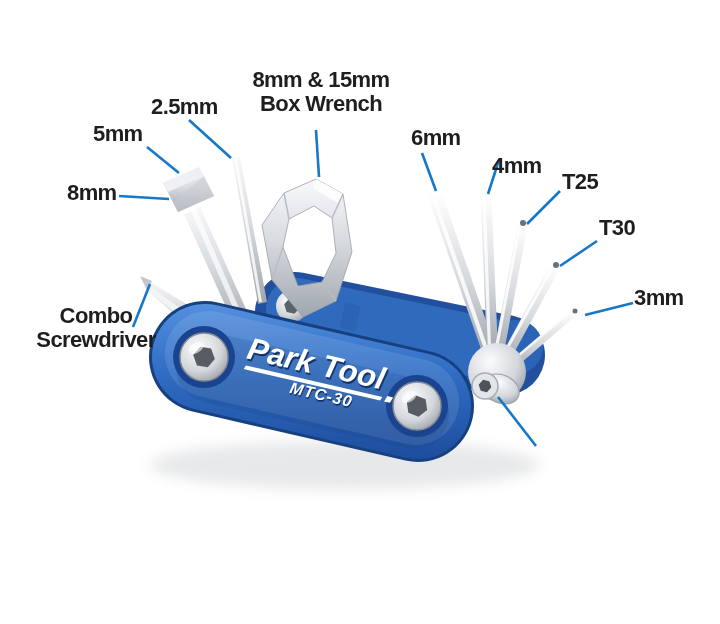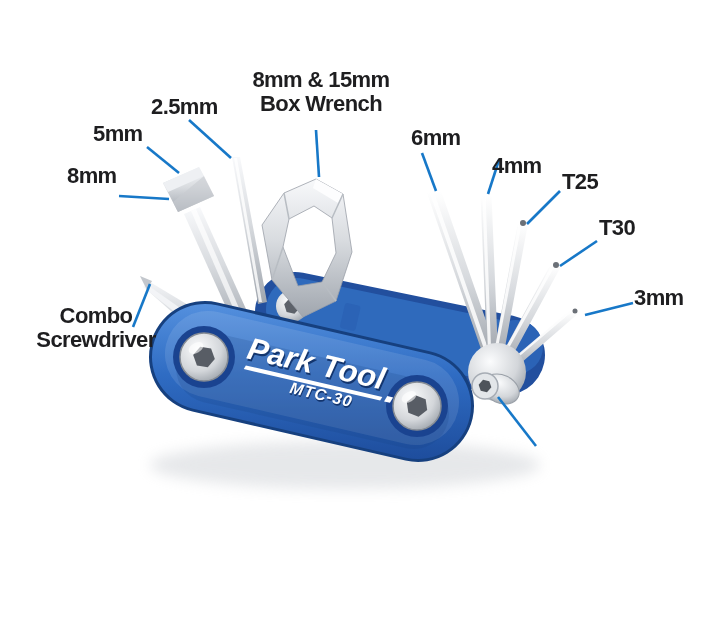--- a/index.html
+++ b/index.html
@@ -18,21 +18,21 @@
     line-height:24px;
     letter-spacing:-0.6px;
     color:#1e1e20;
     white-space:pre-line;
   }
   .center{text-align:center;}
   
   #co-box-wrench{left:246px;top:68px;width:150px;}
   #co-2-5mm{left:151px;top:95px;text-align:right;}
   #co-5mm{left:93px;top:122px;}
-  #co-8mm{left:67px;top:164px;}
+  #co-8mm{left:67px;top:181px;}
   #co-combo{left:33px;top:304px;width:126px;}
   #co-6mm{left:411px;top:126px;}
   #co-4mm{left:492px;top:122px;margin-top:32px;}
   #co-t25{left:562px;top:170px;}
   #co-t30{left:599px;top:216px;}
   #co-3mm{left:634px;top:286px;}
   #co-keyring{left:528px;top:417px;width:102px;}
 </style>
 </head>
 <body>

